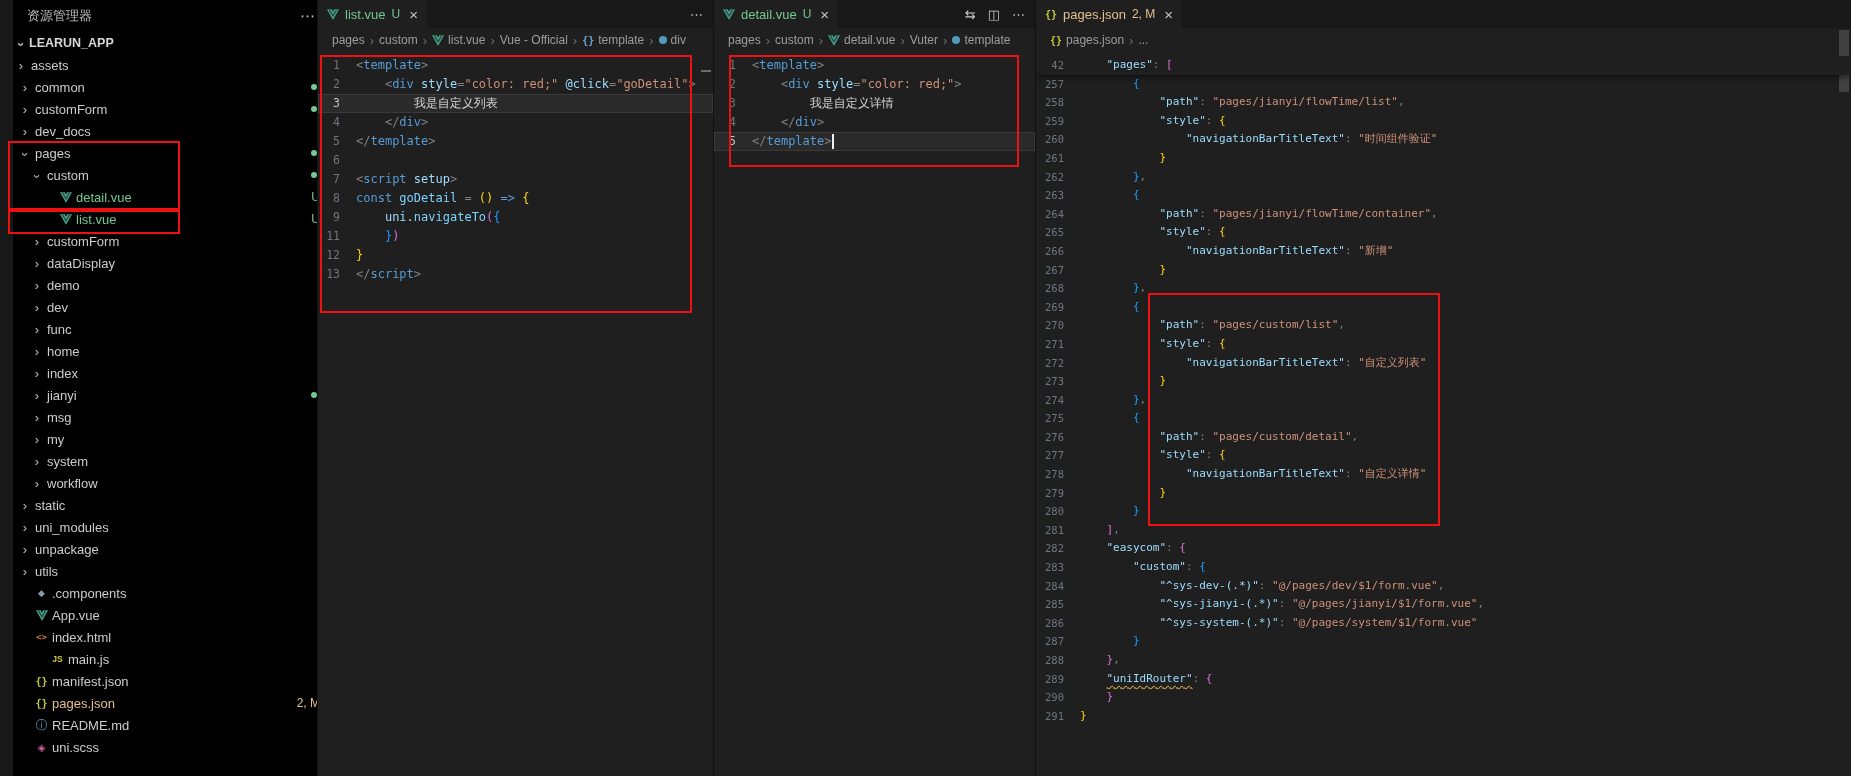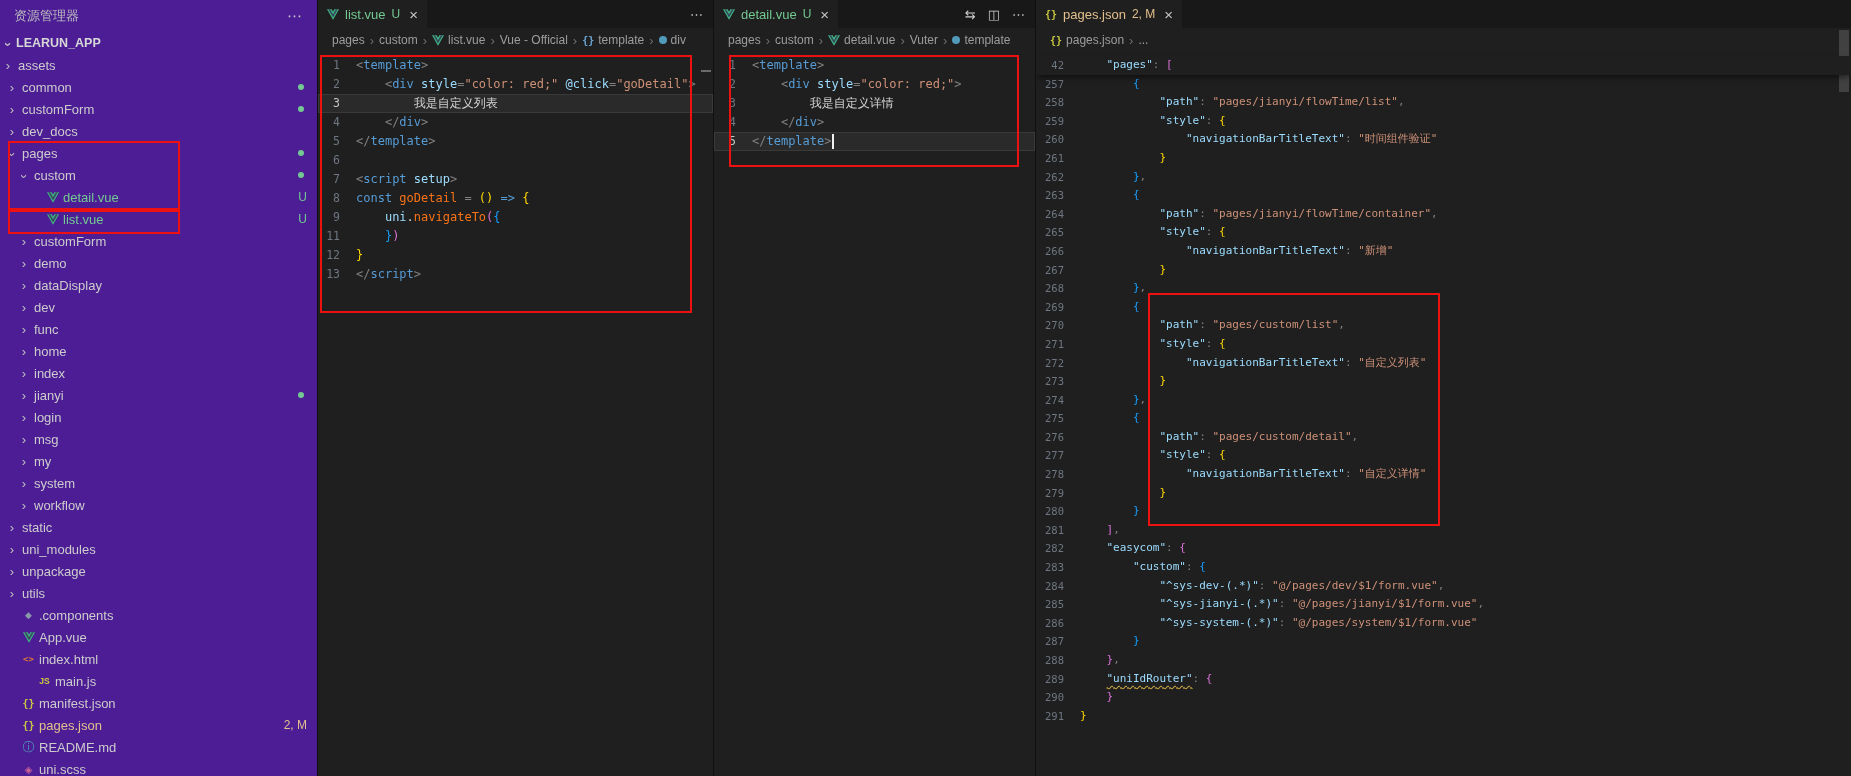--- a/index.html
+++ b/index.html
@@ -1,21 +1,21 @@
 <!DOCTYPE html>
 <html><head>
 <meta charset="utf-8">
 <style>
   *{margin:0;padding:0;box-sizing:border-box}
   html,body{width:1851px;height:776px;overflow:hidden;background:#1f1f1f;
     font-family:"Liberation Sans",sans-serif;-webkit-font-smoothing:antialiased}
   #app{position:relative;width:1851px;height:776px;background:#181818;color:#ccc}
 
   
-  #sidebar{position:absolute;left:0;top:0;width:317px;height:776px;background:#4c1d95;overflow:hidden}
+  #sidebar{position:absolute;left:13px;top:0;width:317px;height:776px;background:#000000;overflow:hidden}
   .sb-title{height:32px;display:flex;align-items:center;padding:0 14px;font-size:13px;color:#bdbdbd}
   .sb-title .more{margin-left:auto;color:#c7c7c7;font-size:15px;letter-spacing:1px;cursor:pointer}
   .sb-root{height:22px;display:flex;align-items:center;font-weight:bold;font-size:12.5px;color:#d7d7d7}
   .row{height:22px;display:flex;align-items:center;font-size:13px;color:#cccccc;white-space:nowrap}
   .chev{flex:none;width:16px;text-align:center;color:#c0c0c0;font-size:13px;line-height:1}
   .chev.c::before{content:"\203A"}
   .chev.e::before{content:"\203A";display:inline-block;transform:rotate(90deg) translateX(1px)}
   .ficon{flex:none;width:17px;display:inline-flex;justify-content:center;align-items:center}
   .rlabel{margin-left:2px}
   .dot{margin-left:auto;margin-right:13px;width:6px;height:6px;border-radius:50%;background:#73c991;flex:none}
@@ -45,21 +45,21 @@
   .cl{display:flex;height:19px;line-height:19px;white-space:pre}
   .ln{flex:none;width:38px;text-align:right;padding-right:16px;color:#6e7681;font-size:11.5px}
   .lc{white-space:pre}
   .cl.cur{background:rgba(255,255,255,.05);outline:1px solid rgba(255,255,255,.08);outline-offset:-1px}
   .cl.cur .ln{color:#c6c6c6}
   #pane3 .cl{height:18.6px;line-height:18.6px;font-size:11px}
   #pane3 .ln{width:44px;padding-right:16px;font-size:10.5px}
   .cl.sticky{position:relative;z-index:2;box-shadow:0 4px 6px -2px rgba(0,0,0,.55);background:#1f1f1f}
 
   .t-pl{color:#d4d4d4}.t-pu{color:#808080}.t-tag{color:#569cd6}.t-attr{color:#9cdcfe}
-  .t-str{color:#ce9178}.t-kw{color:#569cd6}.t-fn{color:#f97316}.t-key{color:#9cdcfe}
+  .t-str{color:#ce9178}.t-kw{color:#569cd6}.t-fn{color:#7dd3fc}.t-key{color:#9cdcfe}
   .t-b1{color:#ffd700}.t-b2{color:#da70d6}.t-b3{color:#179fff}
   .t-squig{color:#9cdcfe;text-decoration:underline;text-decoration-style:wavy;
     text-decoration-color:#c8a843;text-underline-offset:3px}
   .caret{display:inline-block;width:2px;height:15px;background:#f0f0f0;vertical-align:middle;margin-left:1px}
 
   
   .ic-json{color:#cbcb41;font-weight:bold;font-size:10px;font-family:"DejaVu Sans Mono",monospace}
   .ic-braces{color:#6ca9d8;font-weight:bold;font-size:10px;font-family:"DejaVu Sans Mono",monospace}
   .ic-circle{display:inline-block;width:8px;height:8px;border-radius:50%;background:#519aba}
   .ic-html{color:#e37933;font-weight:bold;font-size:9px;font-family:"DejaVu Sans Mono",monospace}
@@ -139,25 +139,25 @@
           </span>
           <span class="rlabel c-untracked">list.vue</span>
           <span class="badge c-untracked">U</span>
         </div>
         <div class="row" style="padding-left: 16px;">
           <span class="chev c"></span>
           <span class="rlabel">customForm</span>
         </div>
         <div class="row" style="padding-left: 16px;">
           <span class="chev c"></span>
+          <span class="rlabel">dataDisplay</span>
+        </div>
+        <div class="row" style="padding-left: 16px;">
+          <span class="chev c"></span>
           <span class="rlabel">demo</span>
-        </div>
-        <div class="row" style="padding-left: 16px;">
-          <span class="chev c"></span>
-          <span class="rlabel">dataDisplay</span>
         </div>
         <div class="row" style="padding-left: 16px;">
           <span class="chev c"></span>
           <span class="rlabel">dev</span>
         </div>
         <div class="row" style="padding-left: 16px;">
           <span class="chev c"></span>
           <span class="rlabel">func</span>
         </div>
         <div class="row" style="padding-left: 16px;">
@@ -165,24 +165,20 @@
           <span class="rlabel">home</span>
         </div>
         <div class="row" style="padding-left: 16px;">
           <span class="chev c"></span>
           <span class="rlabel">index</span>
         </div>
         <div class="row" style="padding-left: 16px;">
           <span class="chev c"></span>
           <span class="rlabel">jianyi</span>
           <span class="dot"></span>
-        </div>
-        <div class="row" style="padding-left: 16px;">
-          <span class="chev c"></span>
-          <span class="rlabel">login</span>
         </div>
         <div class="row" style="padding-left: 16px;">
           <span class="chev c"></span>
           <span class="rlabel">msg</span>
         </div>
         <div class="row" style="padding-left: 16px;">
           <span class="chev c"></span>
           <span class="rlabel">my</span>
         </div>
         <div class="row" style="padding-left: 16px;">

